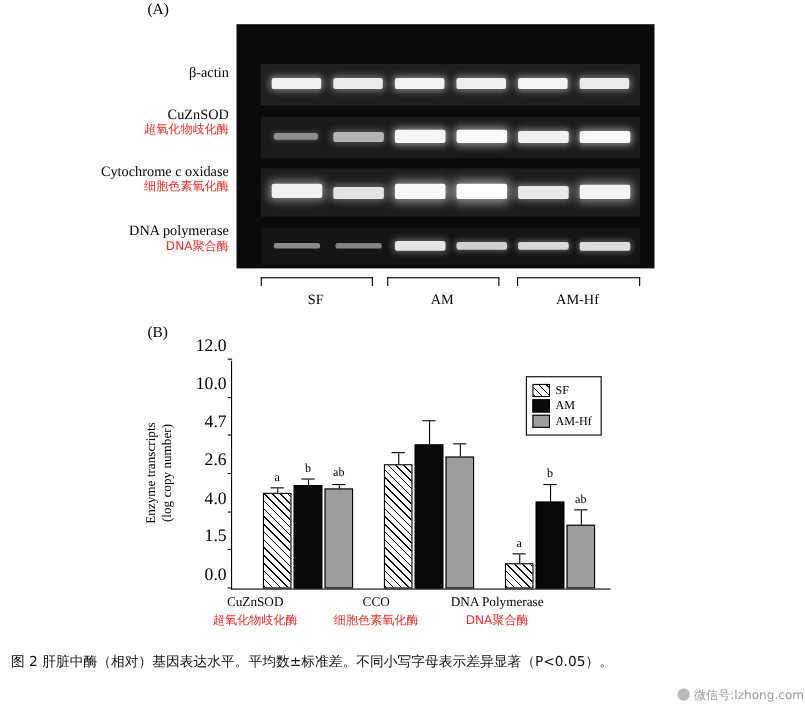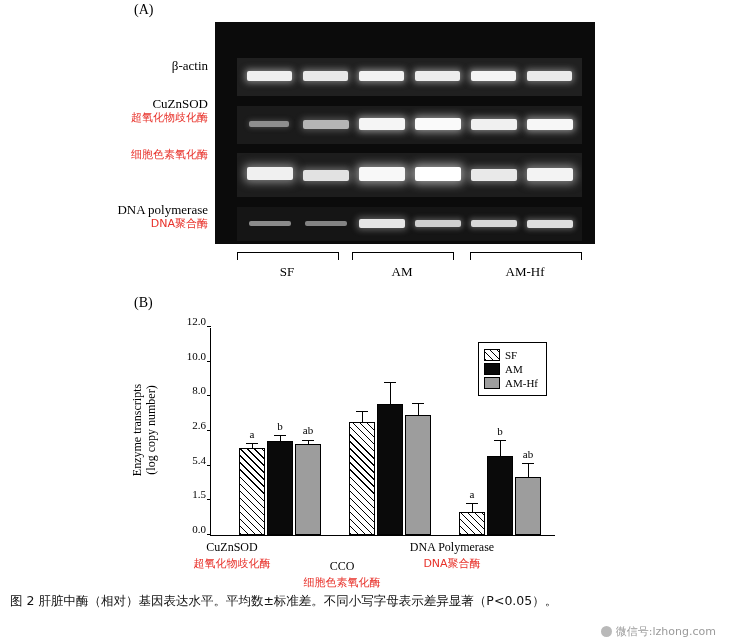--- a/index.html
+++ b/index.html
@@ -70,21 +70,21 @@
     position:absolute;
     left:60px;top:10px;width:345px;height:208px;
     border-left:1px solid #000;
     border-bottom:1px solid #000;
     box-sizing:border-box;
   }
   .ytick{
     position:absolute;
     right:calc(100% + 5px);
     transform:translateY(-50%);
-    font-size:11px;
+    font-size:16px;
     font-family:"Liberation Serif", serif;
     white-space:nowrap;
   }
   .ytickmark{
     position:absolute;
     left:-4px;width:4px;height:1px;background:#000;
   }
   .bar{
     position:absolute;
     bottom:0;
@@ -154,21 +154,21 @@
   #caption{
     position:absolute;
     left:10px;top:592px;width:712px;
     font-family:"DejaVu Sans", sans-serif;
     font-size:12.5px;
     line-height:17px;
     color:#111;
   }
   #watermark{
     position:absolute;
-    right:16px;bottom:4px;
+    right:1px;bottom:4px;
     font-family:"DejaVu Sans", sans-serif;
     font-size:11px;
     color:#9a9a9a;
     display:flex;align-items:center;gap:4px;
   }
   .wm-dot{
     width:11px;height:11px;border-radius:50%;
     background:#b9b9b9;display:inline-block;
   }
 </style>
@@ -219,20 +219,21 @@
 <div class="rowlabel" style="left:90px;top:58px;width:118px;">
   <span>β-actin</span>
 </div>
 
 <div class="rowlabel" style="left:80px;top:96px;width:128px;">
   <span>CuZnSOD</span>
   <span class="cnlabel" style="display:block;">超氧化物歧化酶</span>
 </div>
 
 <div class="rowlabel" style="left:80px;top:148px;width:128px;">
+  <span style="display:block;">Cytochrome c oxidase</span>
   <span class="cnlabel" style="display:block;">细胞色素氧化酶</span>
 </div>
 
 <div class="rowlabel" style="left:80px;top:202px;width:128px;">
   <span style="display:block;">DNA polymerase</span>
   <span class="cnlabel" style="display:block;">DNA聚合酶</span>
 </div>
 
 <div class="grp-brace" style="left:237px;top:252px;width:100px;"></div>
 <div class="grp-name" style="left:237px;top:264px;width:100px;">SF</div>
@@ -256,29 +257,29 @@
     <div style="position:absolute;left:0;bottom:0px;width:100%;height:0;">
       <div class="ytickmark" style="bottom:0;"></div>
       <div class="ytick" style="bottom:-6px;">0.0</div>
     </div>
     <div style="position:absolute;left:0;bottom:34.6px;width:100%;height:0;">
       <div class="ytickmark" style="bottom:0;"></div>
       <div class="ytick" style="bottom:-6px;">1.5</div>
     </div>
     <div style="position:absolute;left:0;bottom:69.3px;width:100%;height:0;">
       <div class="ytickmark" style="bottom:0;"></div>
-      <div class="ytick" style="bottom:-6px;">5.4</div>
+      <div class="ytick" style="bottom:-6px;">4.0</div>
     </div>
     <div style="position:absolute;left:0;bottom:104px;width:100%;height:0;">
       <div class="ytickmark" style="bottom:0;"></div>
       <div class="ytick" style="bottom:-6px;">2.6</div>
     </div>
     <div style="position:absolute;left:0;bottom:138.6px;width:100%;height:0;">
       <div class="ytickmark" style="bottom:0;"></div>
-      <div class="ytick" style="bottom:-6px;">8.0</div>
+      <div class="ytick" style="bottom:-6px;">4.7</div>
     </div>
     <div style="position:absolute;left:0;bottom:173.3px;width:100%;height:0;">
       <div class="ytickmark" style="bottom:0;"></div>
       <div class="ytick" style="bottom:-6px;">10.0</div>
     </div>
     <div style="position:absolute;left:0;bottom:208px;width:100%;height:0;">
       <div class="ytickmark" style="bottom:0;"></div>
       <div class="ytick" style="bottom:-6px;">12.0</div>
     </div>
 
@@ -337,21 +338,21 @@
         <span class="legswatch amhf"></span>
         <span>AM-Hf</span>
       </div>
     </div>
   </div>
 
   <div class="xcat" style="left:17px;top:222px;width:130px;">
     <span>CuZnSOD</span>
     <span class="xcat-cn">超氧化物歧化酶</span>
   </div>
-  <div class="xcat" style="left:127px;top:222px;width:130px;margin-top:19px;">
+  <div class="xcat" style="left:127px;top:222px;width:130px;">
     <span>CCO</span>
     <span class="xcat-cn">细胞色素氧化酶</span>
   </div>
   <div class="xcat" style="left:237px;top:222px;width:130px;">
     <span>DNA Polymerase</span>
     <span class="xcat-cn">DNA聚合酶</span>
   </div>
 </div>
 
 <div id="caption">图 2  肝脏中酶（相对）基因表达水平。平均数±标准差。不同小写字母表示差异显著（P&lt;0.05）。</div>

